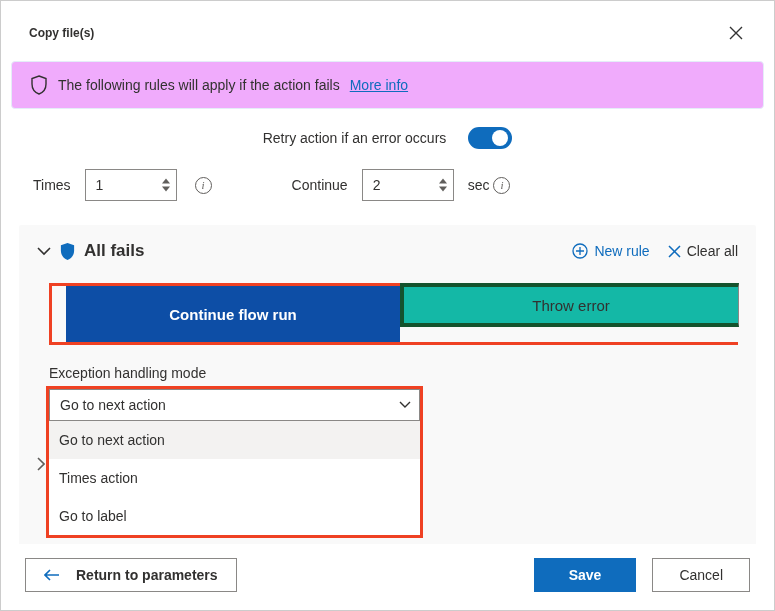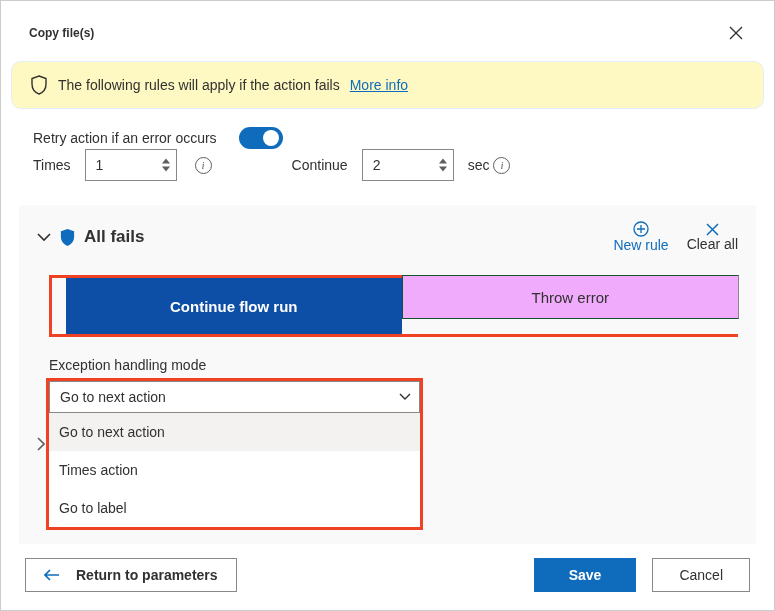--- a/index.html
+++ b/index.html
@@ -27,39 +27,41 @@
     margin: 0;
   }
   .close-btn {
     background: none; border: none; cursor: pointer;
     width: 28px; height: 28px; padding: 0;
     display: flex; align-items: center; justify-content: center;
   }
   .close-btn svg { stroke: #333; }
 
   .info-banner {
-    background: #fef9c3;
+    background: #f0abfc;
     border: 1px solid #e5edf8;
     margin: 0 10px 18px 10px;
     padding: 13px 18px;
     display: flex;
     align-items: center;
     gap: 10px;
-    border-radius: 10px;
+    border-radius: 4px;
   }
   .info-banner .msg { color: #323130; }
   .info-banner a { color: #0f6cbd; text-decoration: underline; cursor: pointer; }
 
   .section {
     padding: 0 32px;
   }
   .retry-row {
     display: flex;
     align-items: center;
     gap: 22px;
+    margin-bottom: 20px;
+    justify-content: center;
   }
   .toggle {
     width: 44px; height: 22px; border-radius: 11px;
     background: #0f6cbd; position: relative; cursor: pointer;
   }
   .toggle .knob {
     position: absolute; width: 16px; height: 16px; background: #fff; border-radius: 50%;
     top: 3px; right: 4px;
   }
   .fields-row {
@@ -95,41 +97,41 @@
   }
   .errors-header {
     display: flex; align-items: center; justify-content: space-between;
     margin-bottom: 22px;
   }
   .errors-title {
     display: flex; align-items: center; gap: 8px;
     font-size: 17px; font-weight: 600;
   }
   .errors-actions { display: flex; align-items: center; gap: 18px; }
-  .errors-actions .act { display: flex; align-items: center; color: #0f6cbd; cursor: pointer; flex-direction: column; }
+  .errors-actions .act { display: flex; align-items: center; gap: 6px; color: #0f6cbd; cursor: pointer; }
 
   .tab-row {
     display: flex;
     border: 3px solid #ef4123;
     border-right: none;
     width: calc(100% - 12px);
     margin-left: 12px;
   }
   .tab {
     flex: 1;
     height: 56px;
     display: flex; align-items: center; justify-content: center;
     font-size: 15px;
     cursor: pointer;
     margin-left: 14px;
   }
   .tab.active { background: #0d4ea6; color: #fff; font-weight: 600; }
   .tab.inactive {
-    background: #f0abfc; color: #323130;
-    border: 1px solid #14532d;
+    background: #14b8a6; color: #323130;
+    border: 4px solid #14532d;
     border-right: 1px solid #8a8886;
     margin: -3px -1px -3px 0;
     height: 44px;
   }
   
   .tab-row-outer { position: relative; }
   .tab-row-outer::after { content: ""; }
 
   .field-label {
     margin: 20px 0 8px 12px;

